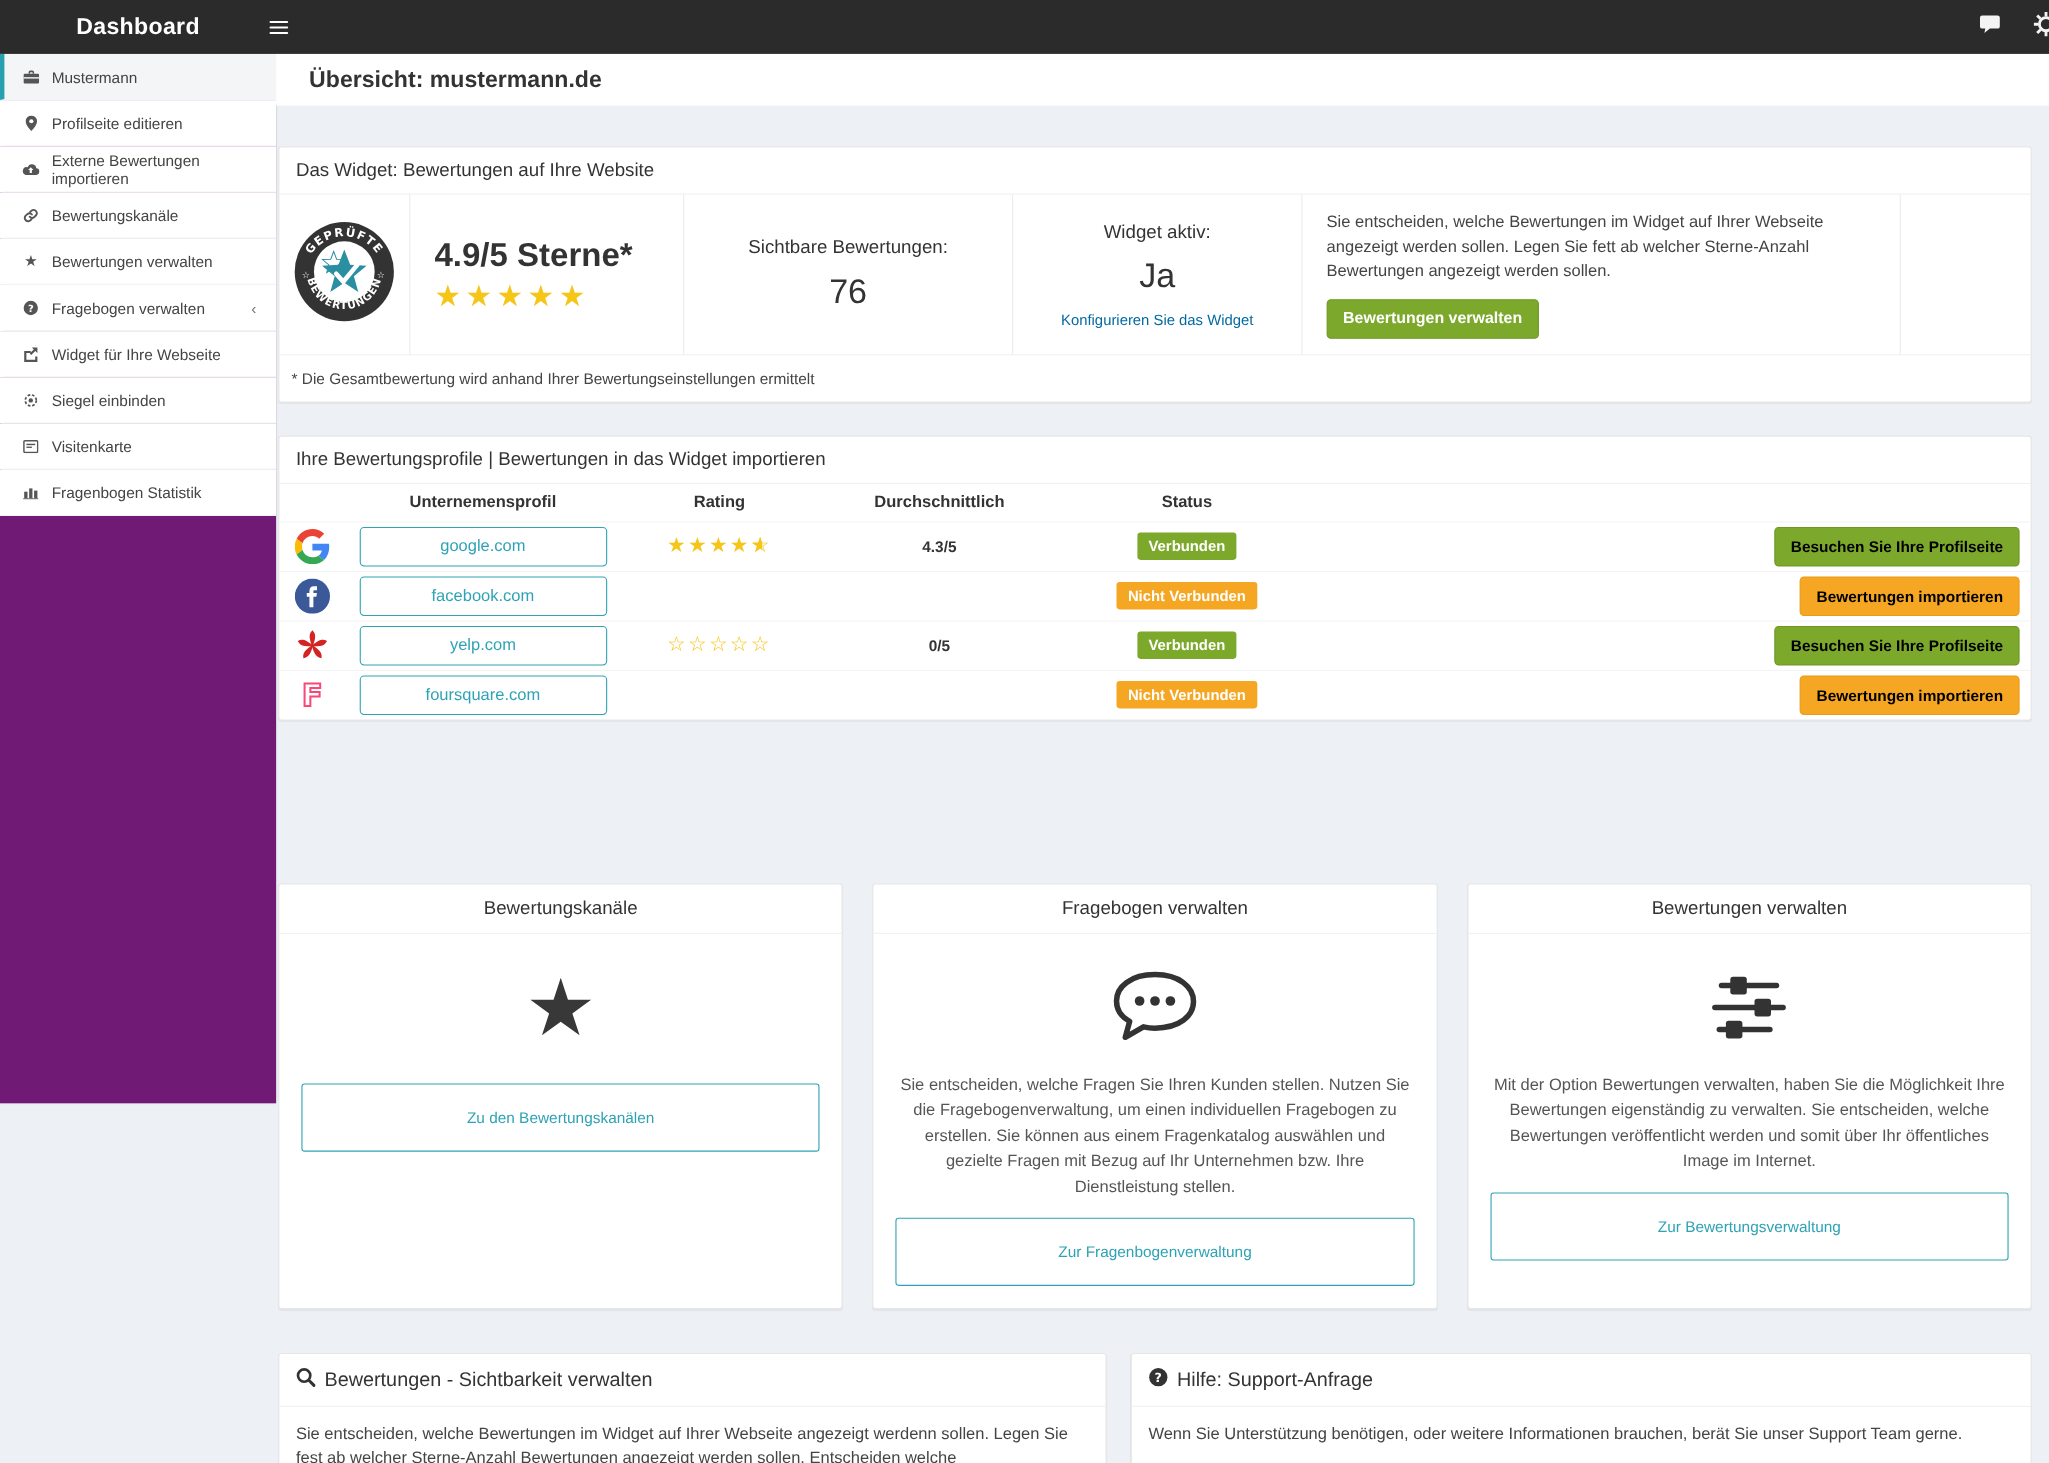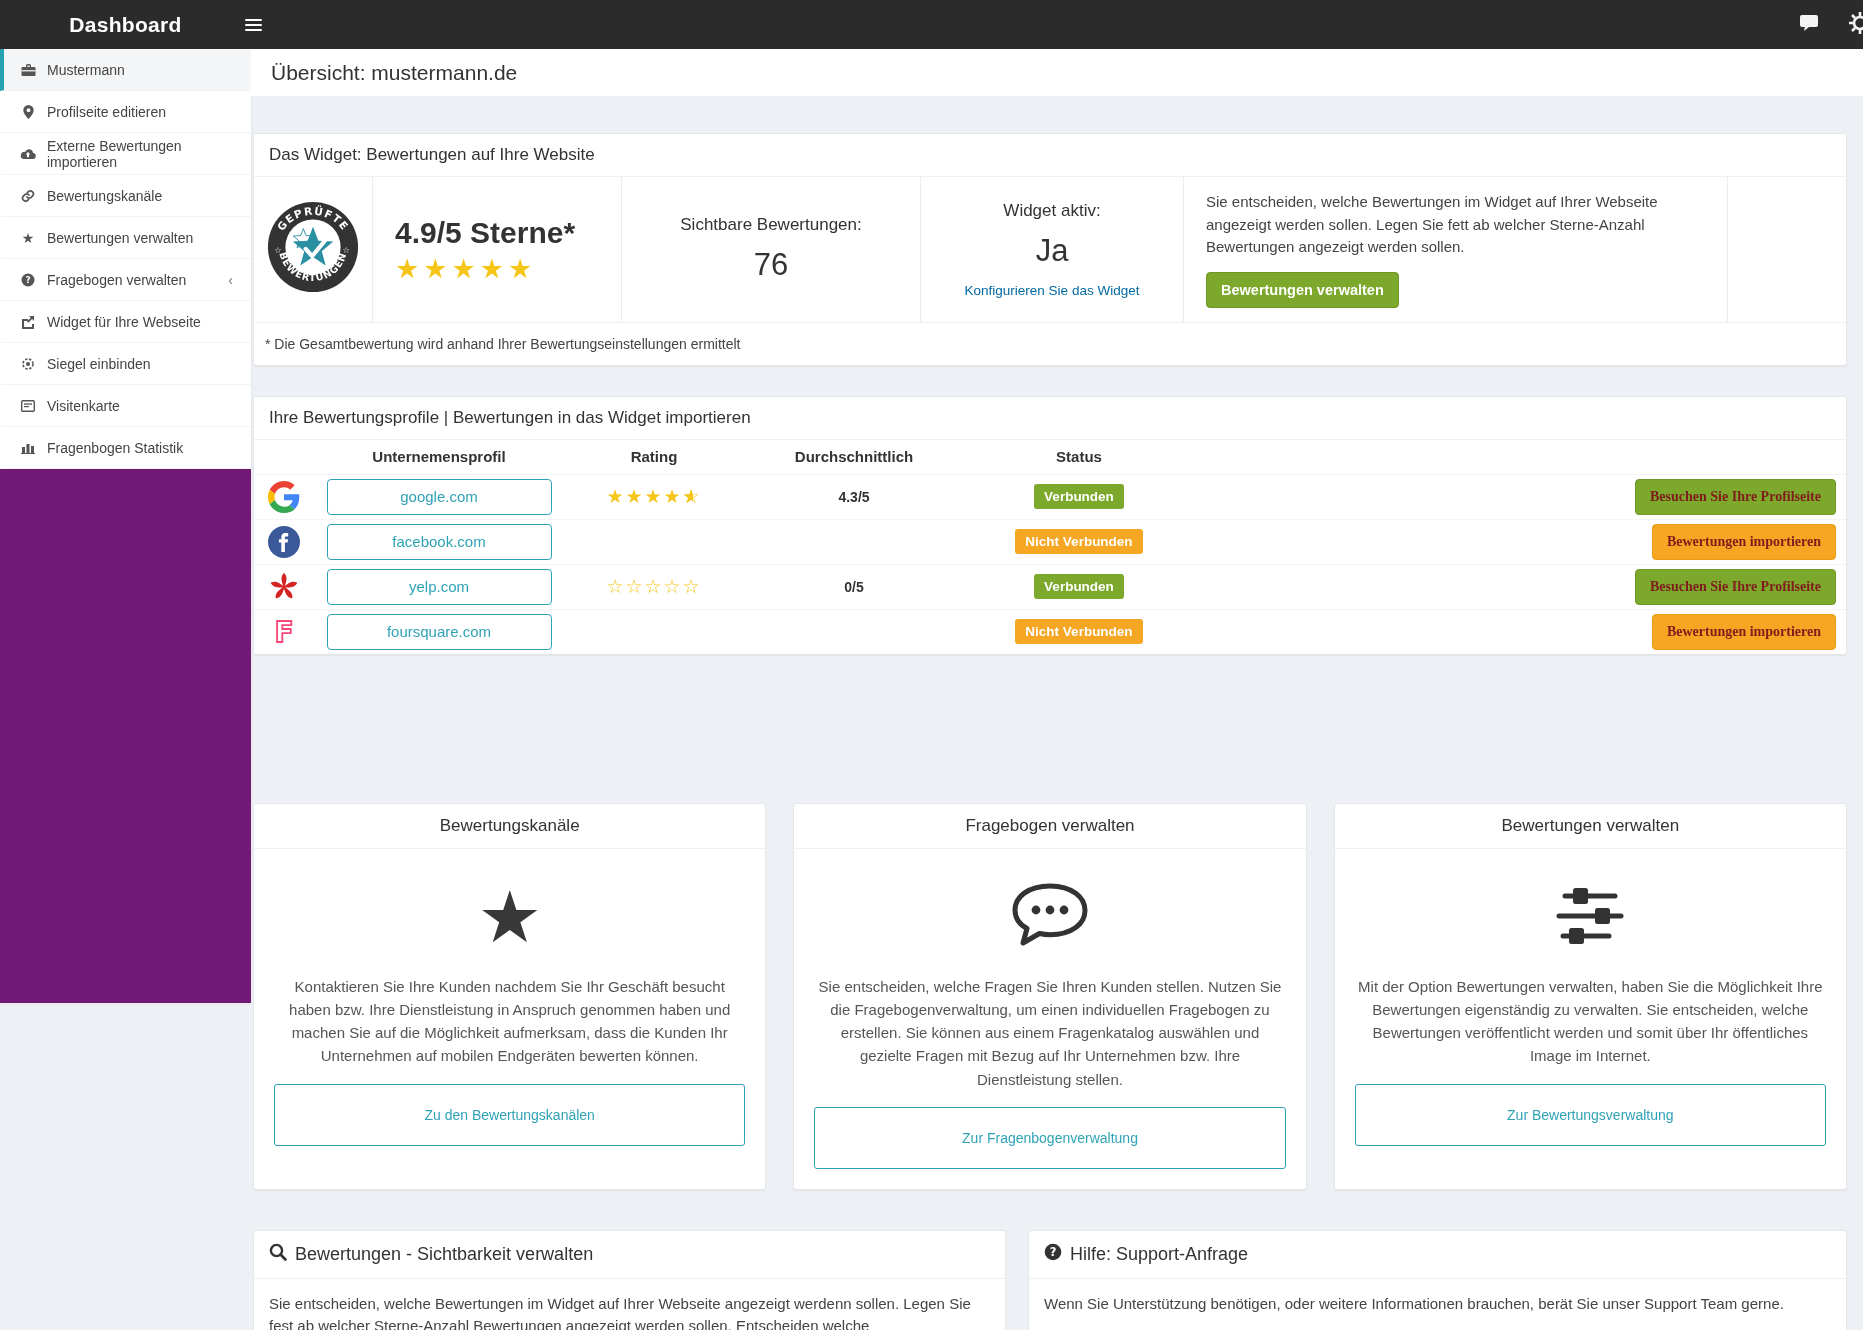--- a/index.html
+++ b/index.html
@@ -68,21 +68,21 @@
   .col-domain{width:250px;text-align:center;}
   .col-rating{width:180px;text-align:center;font-size:19px;letter-spacing:2px;}
   .col-avg{width:220px;text-align:center;font-size:14px;font-weight:bold;color:#333;}
   .col-status{width:230px;text-align:center;}
   .col-action{flex:1;text-align:right;padding-right:10px;}
   .domain-box{width:223px;margin:4px auto;border:1px solid #2fa3b5;border-radius:4px;color:#2fa3b5;
               font-size:15px;height:34px;line-height:34px;text-align:center;cursor:pointer;background:#fff;}
   .badge{display:inline-block;color:#fff;font-size:13.5px;font-weight:bold;padding:5px 10px;border-radius:3px;}
   .badge.green{background:#7ca82b;}
   .badge.orange{background:#f5a623;}
-  .btn-action{display:inline-block;color:#7f1d1d;font-size:14px;font-weight:bold;padding:9px 14px;border-radius:4px;cursor:pointer;font-family:Liberation Serif, serif;}
+  .btn-action{display:inline-block;color:#000000;font-size:14px;font-weight:bold;padding:9px 14px;border-radius:4px;cursor:pointer;}
   .btn-action.green{background:#7ca82b;border:1px solid #6f9726;}
   .btn-action.orange{background:#f5a623;border:1px solid #e99b16;}
 
   
   .feature-row{display:flex;gap:27px;margin-bottom:40px;align-items:stretch;}
   .feature-card{flex:1;display:flex;flex-direction:column;}
   .feature-head{padding:12px 15px;font-size:17px;color:#333;text-align:center;border-bottom:1px solid #f0f0f0;}
   .feature-body{display:flex;flex-direction:column;flex:1;padding:16px 20px 20px;}
   .feature-icon{height:104px;display:flex;align-items:center;justify-content:center;color:#383838;}
   .feature-icon .glyph{font-size:72px;line-height:1;}
@@ -223,21 +223,21 @@
               <rect x="0" y="12" width="14" height="1"></rect>
             </g>
           </svg>
       </span>
       <span class="side-label">Fragenbogen Statistik</span>
     </div>
   </aside>
 
   <main class="main">
     <div class="page-header">
-      <h1 class="page-title" style="margin:4px;font-weight:normal;">Übersicht: mustermann.de</h1>
+      <h1 class="page-title" style="margin:14px;font-weight:bold;">Übersicht: mustermann.de</h1>
     </div>
 
     <div class="content">
 
       <section class="card widget-card">
         <div class="card-head">Das Widget: Bewertungen auf Ihre Website</div>
         <div class="widget-body">
           <div class="wsec ws1">
             <span>
               <svg width="92" height="92" viewBox="0 0 100 100">
@@ -367,21 +367,20 @@
         </div>
       </section>
 
       <div class="feature-row">
         <section class="card feature-card">
           <div class="feature-head">Bewertungskanäle</div>
           <div class="feature-body">
             <div class="feature-icon">
                 <span class="glyph">★</span>
               </div>
-            <div class="feature-text">Kontaktieren Sie Ihre Kunden nachdem Sie Ihr Geschäft besucht haben bzw. Ihre Dienstleistung in Anspruch genommen haben und machen Sie auf die Möglichkeit aufmerksam, dass die Kunden Ihr Unternehmen auf mobilen Endgeräten bewerten können.</div>
             <div class="btn-outline">Zu den Bewertungskanälen</div>
           </div>
         </section>
 
         <section class="card feature-card">
           <div class="feature-head">Fragebogen verwalten</div>
           <div class="feature-body">
             <div class="feature-icon">
               <svg width="86" height="72" viewBox="0 0 86 72">
                 <path d="M43 5 C21 5 8 16 8 29 c0 8 4.5 14.5 12 18.5 L16 62 l16.5-9.5 c3.4.8 6.9 1.2 10.5 1.2 22 0 35-11 35-24.2 S65 5 43 5 z" fill="none" stroke="#333" stroke-width="5" stroke-linejoin="round"></path>

